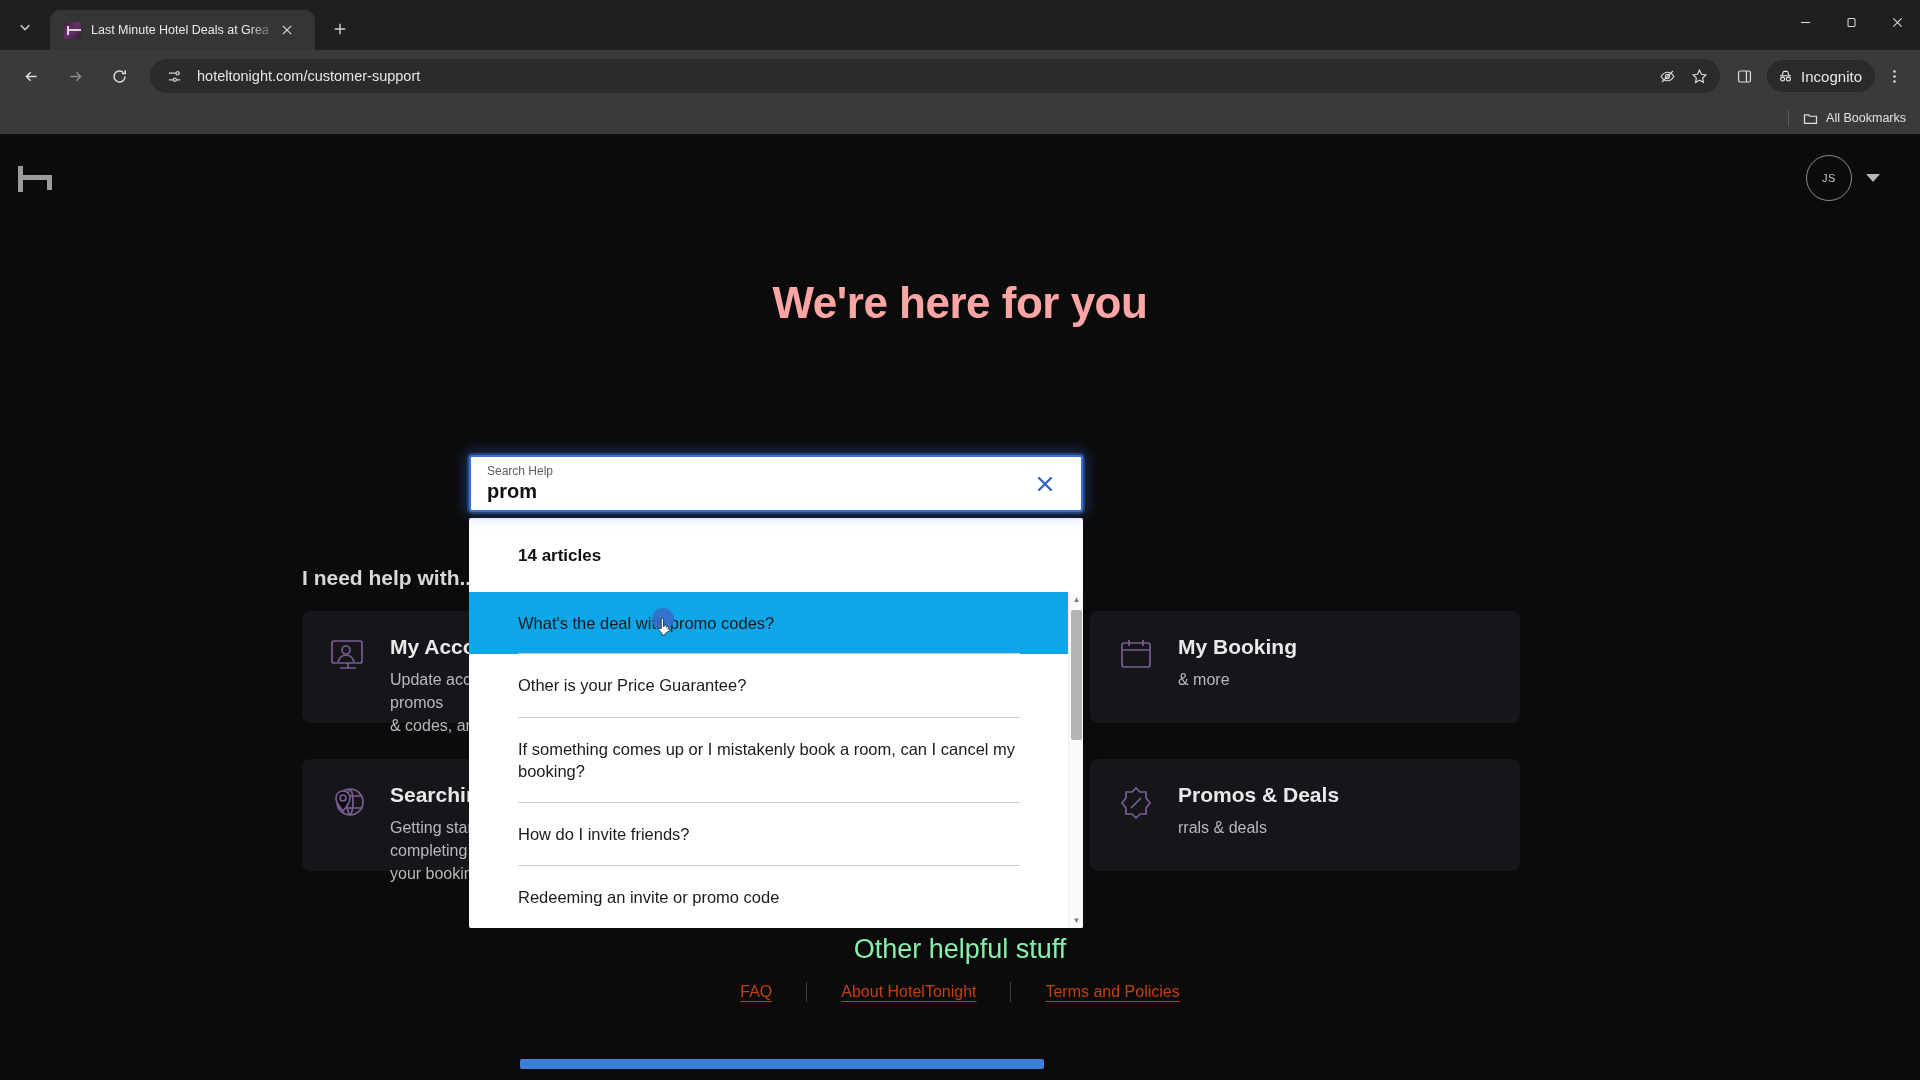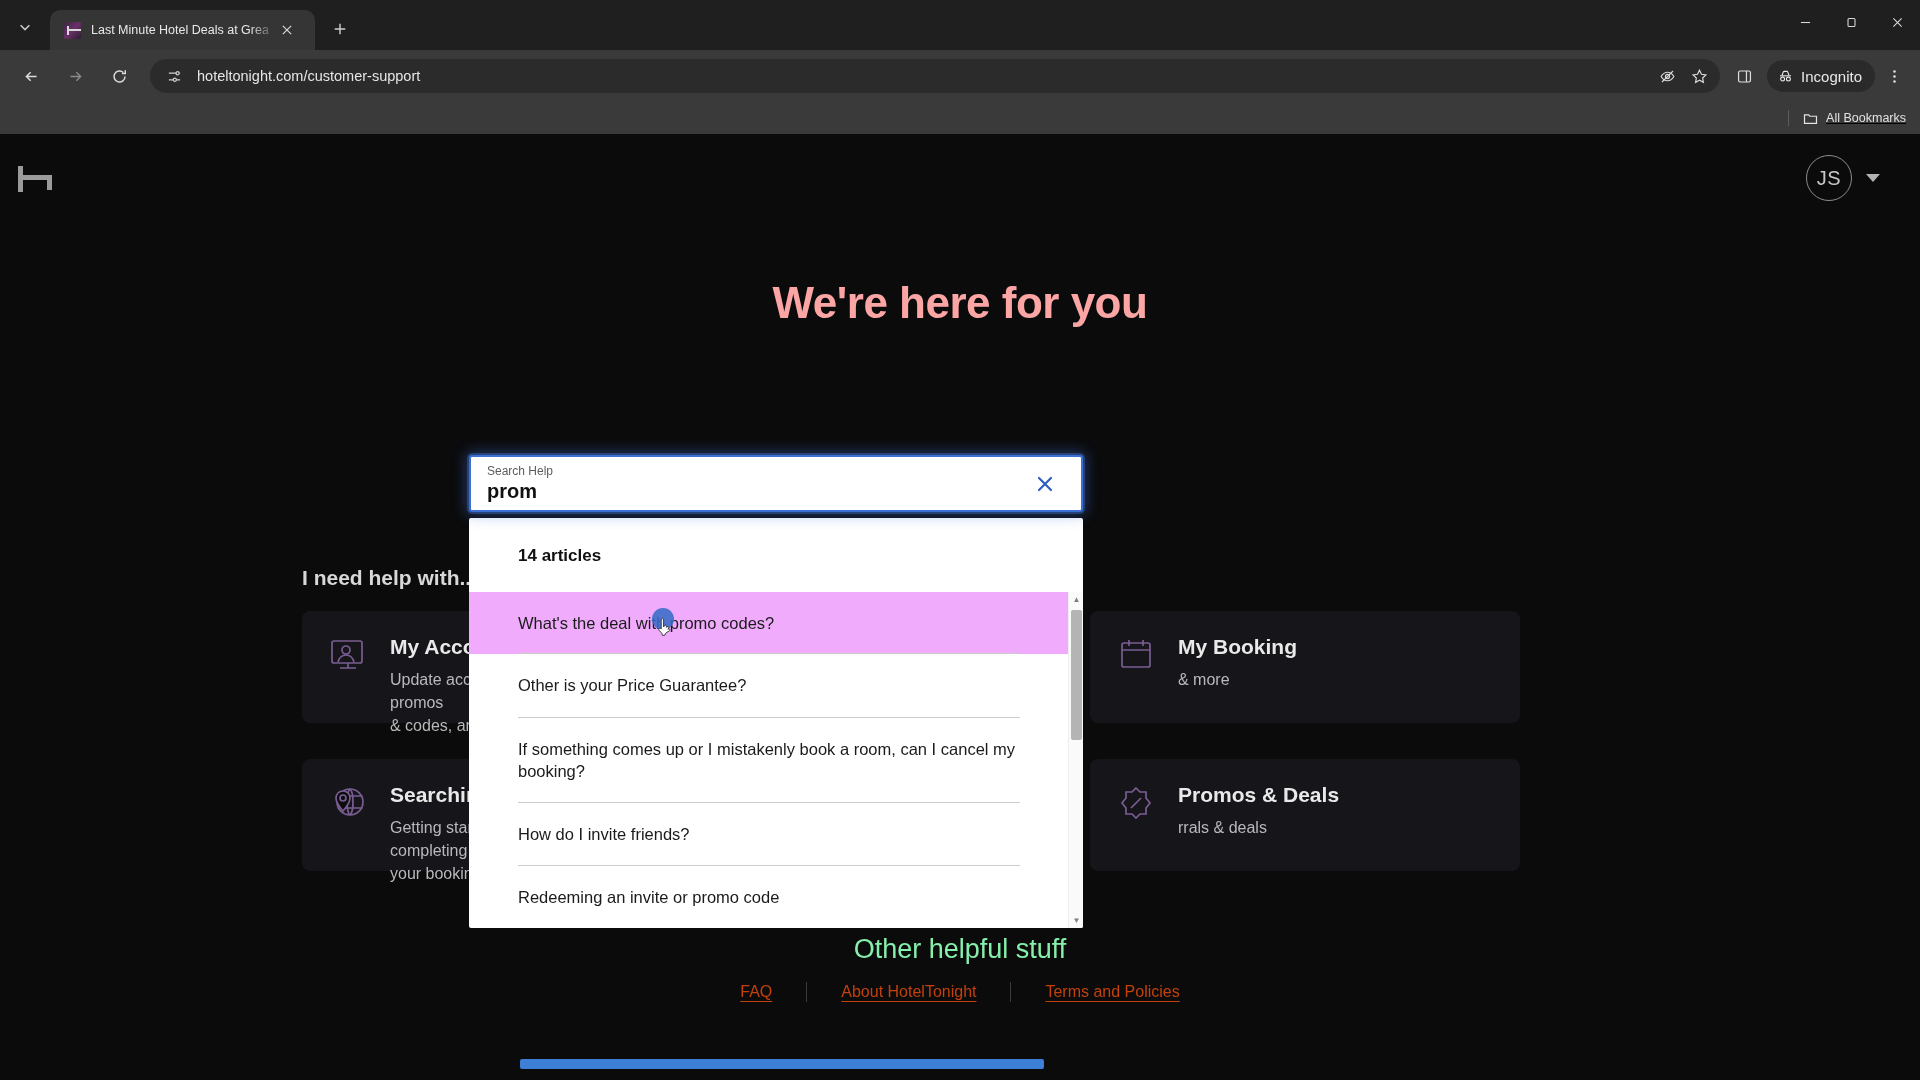--- a/index.html
+++ b/index.html
@@ -185,21 +185,20 @@
   }
   .incognito-chip svg { width: 17px; height: 17px; flex: none; }
 
   .bookmarks-bar {
     height: 32px;
     background: #3a3a3a;
     display: flex;
     align-items: center;
     justify-content: flex-end;
     padding-right: 14px;
-    text-decoration: underline;
   }
   .bm-sep {
     width: 1px; height: 16px;
     background: #5c5c5c;
     margin-right: 14px;
   }
   .all-bookmarks {
     display: flex; align-items: center; gap: 8px;
     color: #e2e2e2; font-size: 12.5px;
   }
@@ -245,21 +244,21 @@
     width: 5px; height: 15px;
     background: #9b9b9b;
   }
   .account-cluster { display: flex; align-items: center; gap: 14px; }
   .avatar {
     width: 46px; height: 46px;
     border-radius: 50%;
     border: 1.6px solid #8d8d8d;
     display: flex; align-items: center; justify-content: center;
     color: #c8c8c8;
-    font-size: 20px;
+    font-size: 11px;
     letter-spacing: .5px;
   }
   .caret-down {
     width: 0; height: 0;
     border-left: 7px solid transparent;
     border-right: 7px solid transparent;
     border-top: 8px solid #b4b4b4;
   }
 
   .hero-title {
@@ -411,21 +410,21 @@
   }
   .result-item {
     margin: 0 49px;
     padding: 20px 0 20px 0;
     color: #1b1b1b;
     font-size: 16.5px;
     line-height: 1.35;
     border-bottom: 1px solid #ccc;
   }
   .result-item.first {
-    background: #f0abfc;
+    background: #0ea5e9;
     margin: 0;
     padding: 20px 49px 20px 49px;
     border-bottom: none;
     position: relative;
   }
   .result-item.first::after {
     content: "";
     position: absolute;
     left: 49px; right: 49px; bottom: 0;
     height: 1px;

